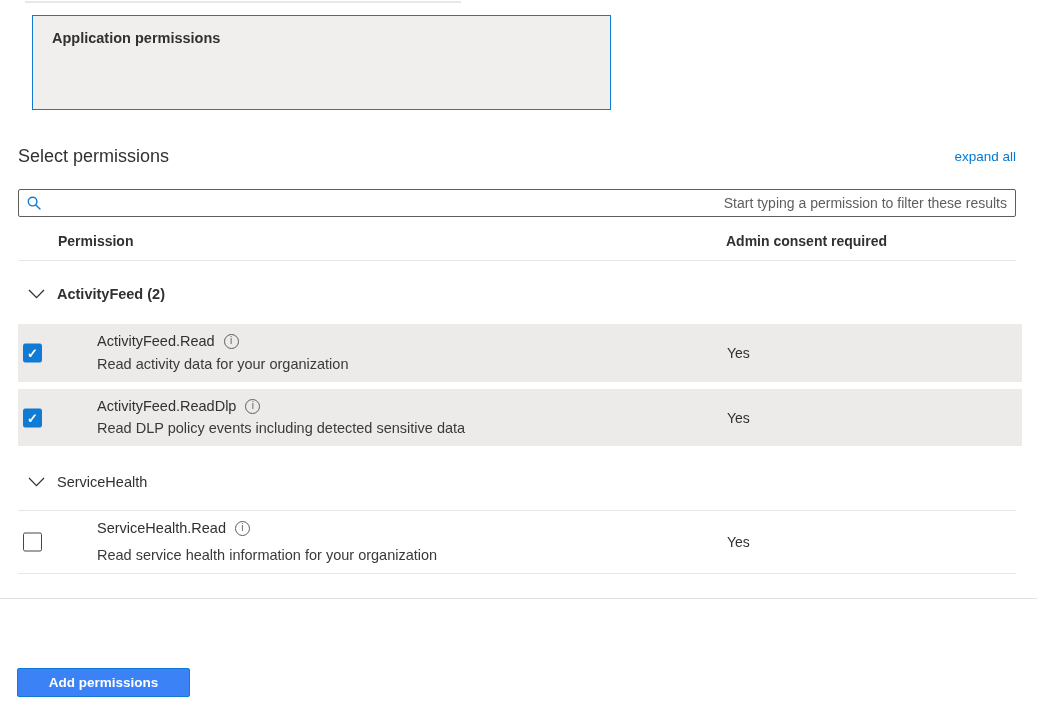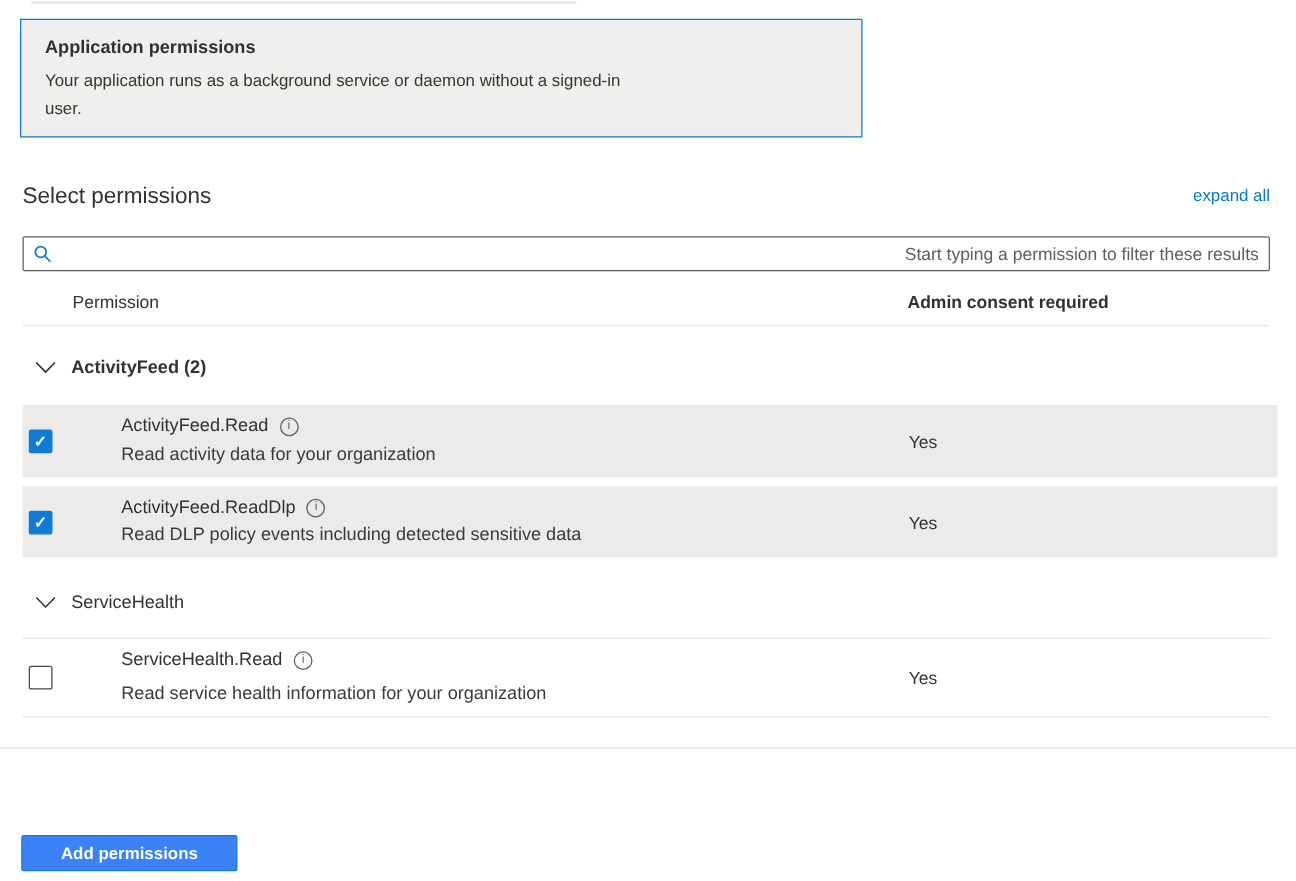--- a/index.html
+++ b/index.html
@@ -3,42 +3,42 @@
 <meta charset="utf-8">
 <style>
   * { margin:0; padding:0; box-sizing:border-box; }
   html,body { background:#fff; }
   body { font-family:"Liberation Sans", sans-serif; color:#323130; }
   .panel { position:relative; width:1037px; height:705px; background:#fff; overflow:hidden; }
 
   .top-cut-line { position:absolute; left:25px; top:1px; width:436px; height:2px; background:#e9e8e7; }
 
   
-  .perm-card { position:absolute; left:16px; top:15px; width:674px; height:95px;
+  .perm-card { position:absolute; left:32px; top:15px; width:579px; height:95px;
     background:#f0efee; border:1.6px solid #0f7bd4; padding:14px 19px; cursor:pointer; }
   .perm-card-title { font-size:14.5px; font-weight:700; color:#323130; }
   .perm-card-desc { margin-top:8px; font-size:13.5px; line-height:1.6; color:#37352f; max-width:474px; }
 
   
   .select-row { position:absolute; left:18px; top:142px; width:998px; height:28px;
     display:flex; justify-content:space-between; align-items:center; }
   .select-heading { font-size:18px; font-weight:400; color:#323130; }
   .expand-all { font-size:13.5px; color:#0078d4; cursor:pointer; text-decoration:none;margin-left:34px; }
 
   
   .search-box { position:absolute; left:18px; top:189px; width:998px; height:28px;
     border:1px solid #5f5e5c; border-radius:2px; display:flex; align-items:center; padding:0 8px; background:#fff; }
   .search-icon { display:flex; align-items:center; margin-right:7px; }
   .search-input { border:none; outline:none; flex:1; font-family:"Liberation Sans",sans-serif;
     font-size:14px; color:#323130; background:transparent;text-align:right; }
   .search-input::placeholder { color:#605e5c; opacity:1; }
 
   
   .tbl-header { position:absolute; left:0; top:224px; width:1037px; height:37px; }
-  .tbl-header .col-permission { position:absolute; left:58px; top:9px; font-size:14px; font-weight:400; }
+  .tbl-header .col-permission { position:absolute; left:58px; top:9px; font-size:14px; font-weight:700; }
   .tbl-header .col-admin { position:absolute; left:726px; top:9px; font-size:14px; font-weight:700; }
   .tbl-header .hdr-border { position:absolute; left:18px; bottom:0; width:998px; height:1px; background:#e8e6e4; }
 
   
   .group-header { position:absolute; left:0; height:32px; display:flex; align-items:center; cursor:pointer; }
   .group-chevron { position:absolute; left:28px; display:flex; align-items:center; }
   .group-label { position:absolute; left:57px; font-size:14.5px; color:#323130; }
   .group-label.semibold { font-weight:700; }
 
   
@@ -67,21 +67,20 @@
 </style>
 </head>
 <body>
 
 <div class="panel">
 
   <div class="top-cut-line"></div>
 
   <div class="perm-card">
     <div class="perm-card-title">Application permissions</div>
-    <div class="perm-card-desc">Your application runs as a background service or daemon without a signed-in user.</div>
   </div>
 
   <div class="select-row">
     <div class="select-heading">Select permissions</div>
     <a class="expand-all">expand all</a>
   </div>
 
   <div class="search-box">
     <span class="search-icon">
       <svg width="14" height="14" viewBox="0 0 14 14">

